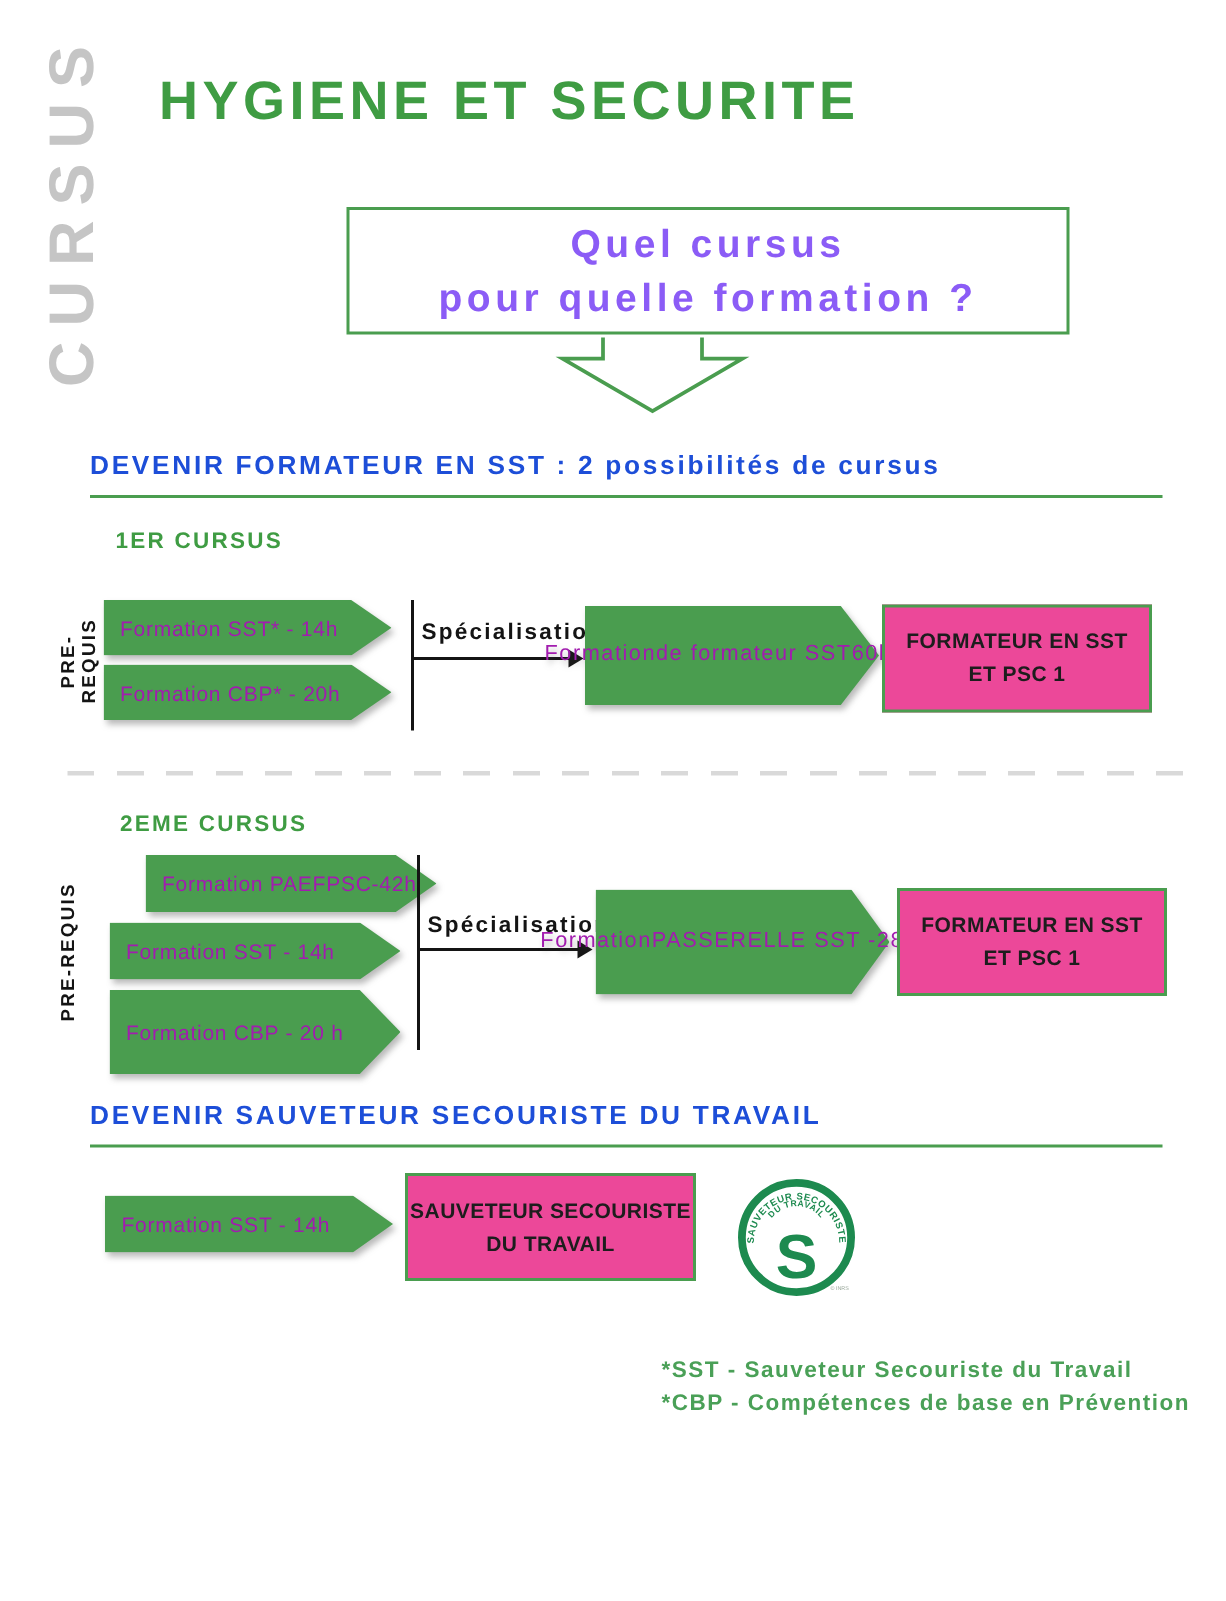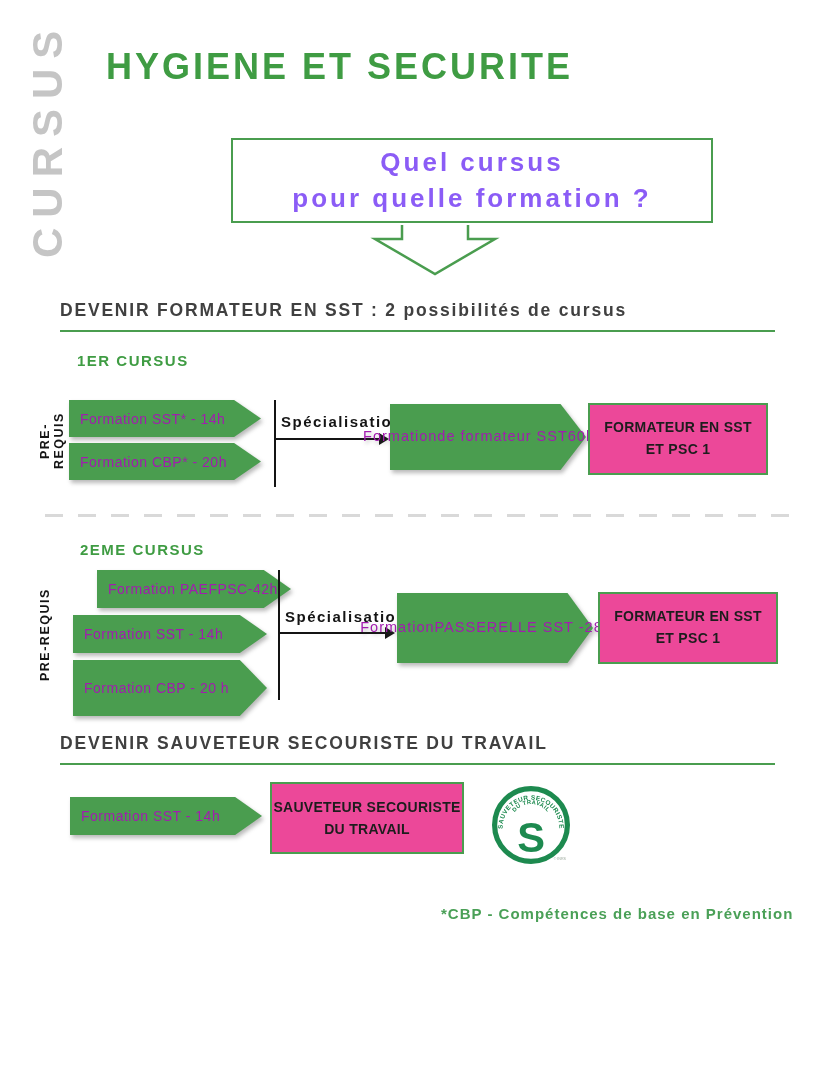--- a/index.html
+++ b/index.html
@@ -27,21 +27,21 @@
     border:2px solid var(--green);background:#fff;
     display:flex;flex-direction:column;justify-content:center;align-items:center;
     font-size:26px;font-weight:bold;letter-spacing:3px;line-height:1.35;color:#8b5cf6;
     text-align:center;
     margin-left:38px;
   }
   .down-arrow{left:365px;top:224px;}
 
   .section-heading{
     left:60px;top:300px;width:715px;
-    font-size:17.5px;font-weight:bold;letter-spacing:1.8px;color:#404040;
+    font-size:17.5px;font-weight:bold;letter-spacing:1.8px;color:#1d4ed8;
     padding-bottom:9px;border-bottom:2.5px solid var(--green);white-space:nowrap;
   }
   .section-heading.second{top:733px;}
 
   .cursus-label{
     font-weight:bold;font-size:15px;letter-spacing:1.5px;color:var(--title_green);
     white-space:nowrap;
   }
 
   .vtext{
@@ -200,14 +200,15 @@
     <textPath href="#arcTop" startOffset="50%" text-anchor="middle">SAUVETEUR SECOURISTE</textPath>
   </text>
   <text font-size="7.2" font-weight="bold" fill="#1d8a4f" letter-spacing="0.5" font-family="Liberation Sans, sans-serif">
     <textPath href="#arcMid" startOffset="50%" text-anchor="middle">DU TRAVAIL</textPath>
   </text>
   <text x="50" y="84" font-size="52" font-weight="bold" fill="#1d8a4f" text-anchor="middle" font-family="Liberation Sans, sans-serif">S</text>
   <text x="86" y="94" font-size="4.5" fill="#9aa89b" text-anchor="middle" font-family="Liberation Sans, sans-serif">© INRS</text>
 </svg>
 
 <div class="abs footnotes">
+  <div>*SST - Sauveteur Secouriste du Travail</div>
   <div>*CBP - Compétences de base en Prévention</div>
 </div>
 
 </body></html>

